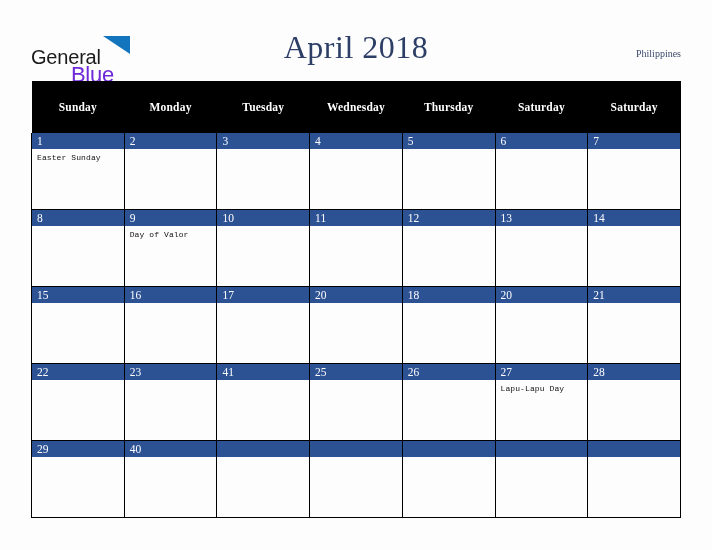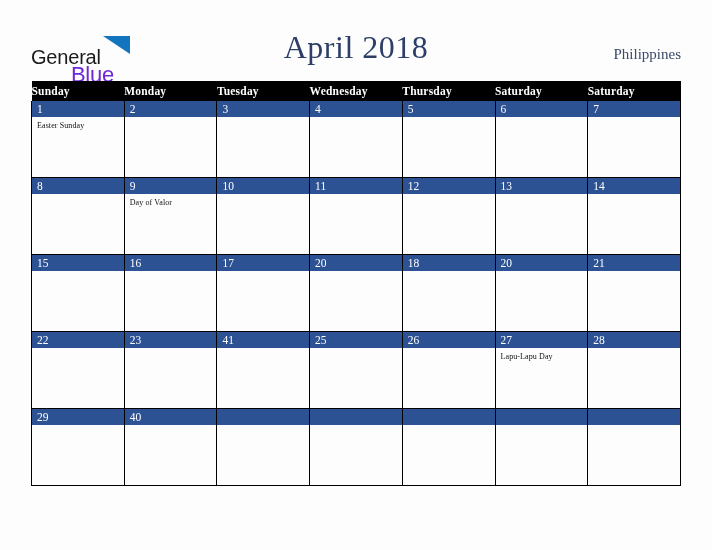--- a/index.html
+++ b/index.html
@@ -79,21 +79,21 @@
     line-height: 38px;
     letter-spacing: 0.5px;
   }
 
   
   .cal-country {
     position: absolute;
     right: 31px;
     top: 45px;
     font-family: "Liberation Serif", serif;
-    font-size: 15px;
+    font-size: 10px;
     color: #3b4a6b;
     line-height: 18px;
     white-space: nowrap;
   }
 
   
   .calendar {
     position: absolute;
     left: 31px;
     top: 81px;
@@ -101,22 +101,22 @@
     border-collapse: collapse;
     table-layout: fixed;
   }
   .calendar th {
     background: #000000;
     color: #ffffff;
     font-family: "Liberation Serif", serif;
     font-size: 11.5px;
     font-weight: bold;
     height: 20px;
-    padding: 0;
-    text-align: left;
+    padding: 16px;
+    text-align: center;
     vertical-align: middle;
     border: none;
     letter-spacing: 0.2px;
   }
   .calendar td {
     padding: 0;
     vertical-align: top;
     border-left: 1px solid #000000;
     border-right: 1px solid #000000;
     border-bottom: 1px solid #000000;
@@ -138,21 +138,21 @@
     padding: 1px 0 0 5px;
     box-sizing: border-box;
     min-height: 16px;
   }
   .events {
     display: block;
     padding: 4px 4px 0 5px;
   }
   .event {
     display: block;
-    font-family: Liberation Serif, serif;
+    font-family: Liberation Mono, monospace;
     font-size: 8px;
     color: #111111;
     line-height: 10px;
     white-space: nowrap;
     letter-spacing: 0.1px;
   }
 </style>
 </head>
 <body>
 

